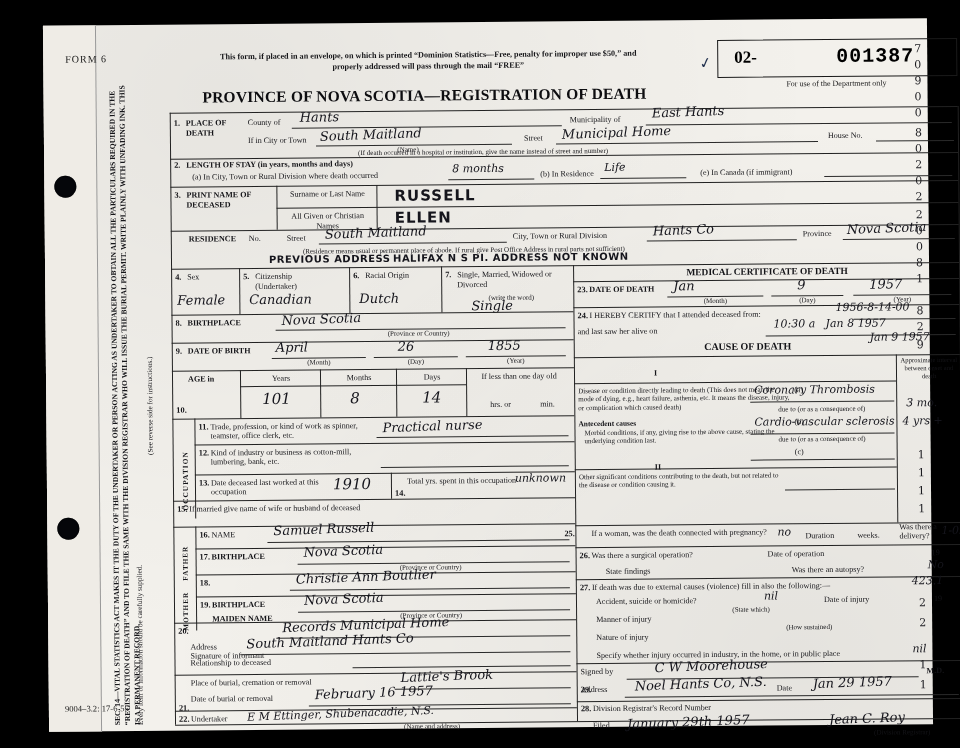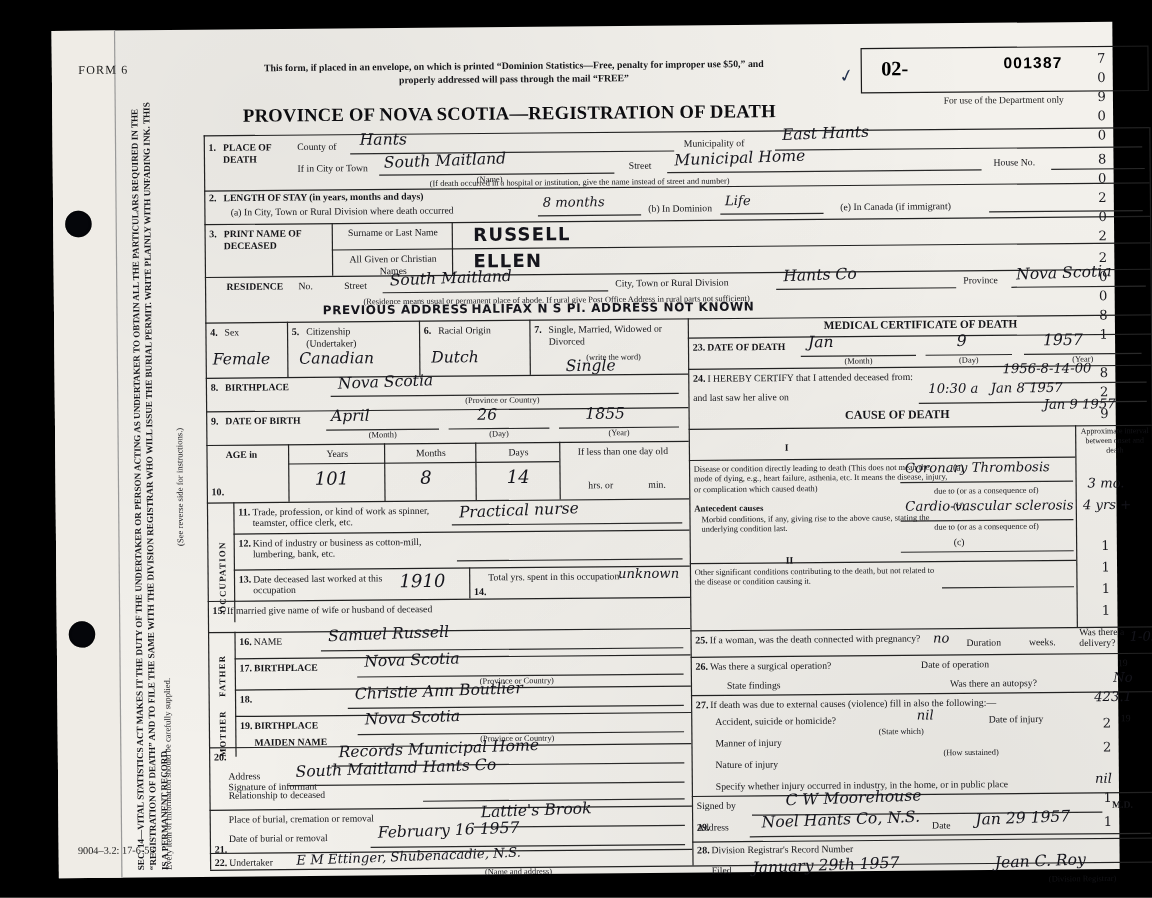--- a/index.html
+++ b/index.html
@@ -69,21 +69,21 @@
   }
   .title{
     position:absolute;left:38px;top:64px;width:470px;text-align:center;
     font-size:15.5px;font-weight:bold;letter-spacing:.2px;color:#0d0d10;
   }
   .numbox{
     position:absolute;left:566px;top:20px;width:238px;height:36px;
     border:1.4px solid #1a1a1a;
   }
   .numbox .n1{position:absolute;left:16px;top:7px;font-size:17px;font-weight:bold;}
-  .numbox .n2{position:absolute;left:118px;top:5px;font-size:13px;font-weight:bold;letter-spacing:1px;font-family:Liberation Sans, sans-serif;}
+  .numbox .n2{position:absolute;left:118px;top:5px;font-size:20px;font-weight:bold;letter-spacing:1px;font-family:Liberation Mono, monospace;}
   .deptuse{
     position:absolute;left:566px;top:60px;width:238px;text-align:center;
     font-size:8px;color:#222;
   }
   .checkmark{
     position:absolute;left:548px;top:34px;font-size:15px;color:#23324f;
     transform:rotate(-12deg);
   }
 
   
@@ -207,21 +207,21 @@
       <div class="lbl" style="left:206px;top:126px;font-size:7px;">(If death occurred in a hospital or institution, give the name instead of street and number)</div>
 
       <div class="rule" style="left:18px;top:134px;width:788px;"></div>
 
       <div class="num" style="left:22px;top:136px;">2.</div>
       <div class="lbl" style="left:34px;top:136px;font-weight:bold;">LENGTH OF STAY (in years, months and days)</div>
       <div class="lbl" style="left:40px;top:148px;">(a) In City, Town or Rural Division where death occurred</div>
       <div class="hw sm" style="left:300px;top:140px;">8 months</div>
       <div class="underline" style="left:296px;top:157px;width:86px;"></div>
 
-      <div class="lbl" style="left:388px;top:148px;">(b) In Dominion</div>
+      <div class="lbl" style="left:388px;top:148px;">(b) In Residence</div>
       <div class="hw sm" style="left:452px;top:140px;">Life</div>
       <div class="underline" style="left:448px;top:157px;width:86px;"></div>
 
       <div class="lbl" style="left:548px;top:148px;">(e) In Canada (if immigrant)</div>
       <div class="underline" style="left:672px;top:157px;width:128px;"></div>
       <div class="hw sm" style="left:680px;top:140px;"></div>
 
       <div class="rule" style="left:18px;top:162px;width:788px;"></div>
 
       <div class="num" style="left:22px;top:166px;">3.</div>
@@ -472,21 +472,21 @@
       <div class="lbl" style="left:34px;top:670px;">Date of burial or removal</div>
       <div class="hw tilt" style="left:158px;top:662px;">February 16  1957</div>
       <div class="underline" style="left:152px;top:682px;width:262px;"></div>
       <div class="rule" style="left:18px;top:686px;width:402px;"></div>
 
       <div class="num" style="left:22px;top:690px;">22.</div>
       <div class="lbl" style="left:34px;top:690px;">Undertaker</div>
       <div class="hw tilt sm" style="left:90px;top:684px;">E M Ettinger, Shubenacadie, N.S.</div>
       <div class="lbl c" style="left:200px;top:700px;width:150px;font-size:7px;">(Name and address)</div>
 
-      <div class="num" style="left:424px;top:508px;text-align:center;">25.</div>
+      <div class="num" style="left:409px;top:508px;text-align:center;">25.</div>
       <div class="lbl" style="left:436px;top:508px;width:180px;line-height:9px;">If a woman, was the death connected with pregnancy?</div>
       <div class="hw sm" style="left:622px;top:506px;">no</div>
       <div class="lbl" style="left:650px;top:512px;">Duration</div>
       <div class="lbl" style="left:702px;top:512px;">weeks.</div>
       <div class="lbl" style="left:744px;top:504px;width:60px;line-height:9px;">Was there a delivery?</div>
       <div class="hw sm" style="left:786px;top:506px;">1-09-7</div>
       <div class="rule" style="left:420px;top:526px;width:386px;"></div>
 
       <div class="num" style="left:424px;top:530px;">26.</div>
       <div class="lbl" style="left:436px;top:530px;">Was there a surgical operation?</div>

